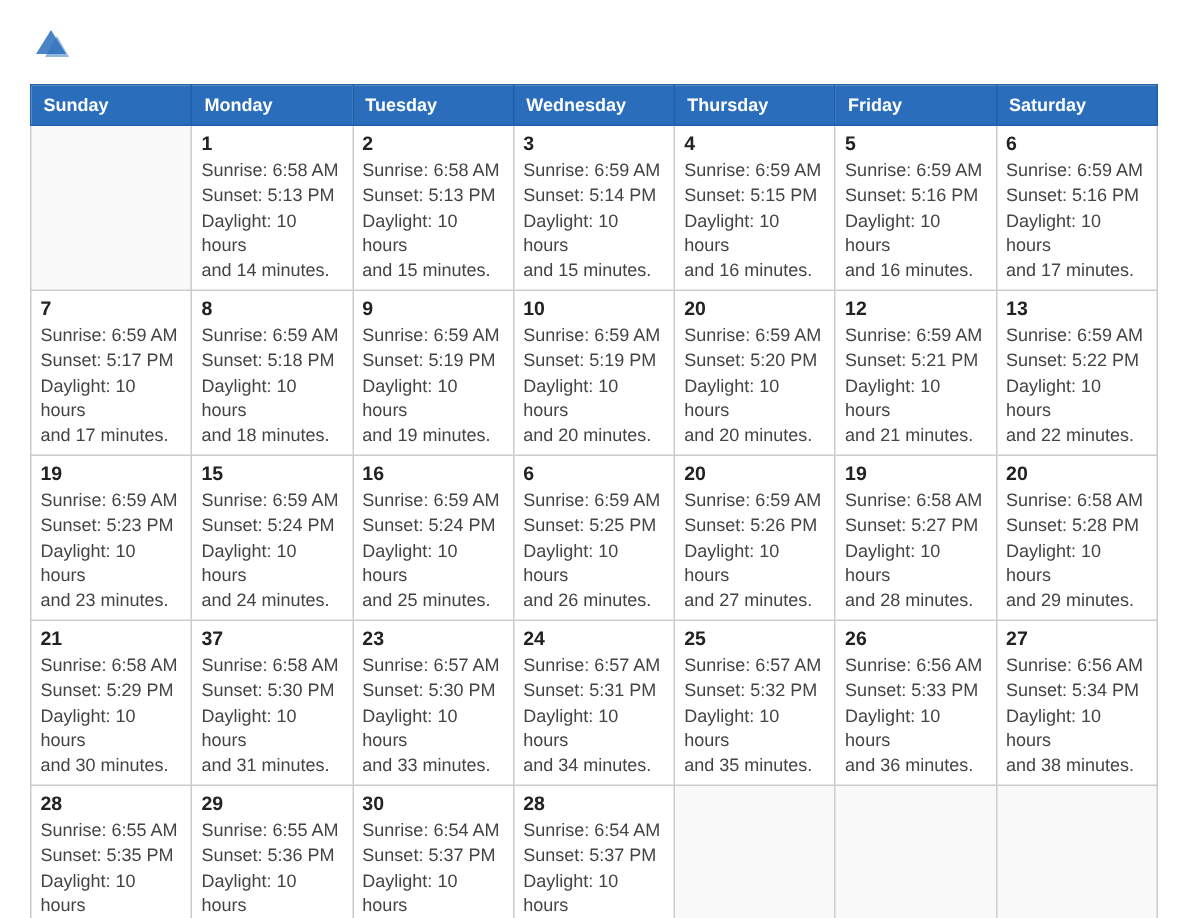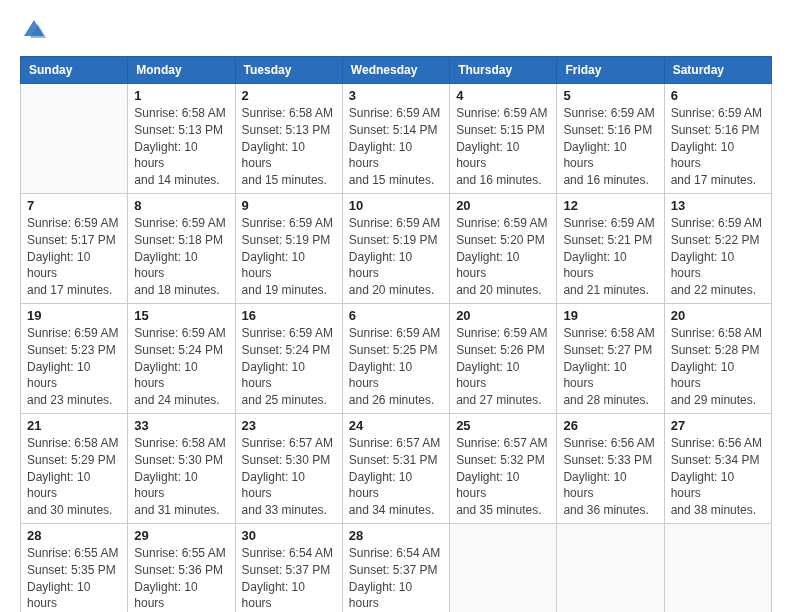--- a/index.html
+++ b/index.html
@@ -269,21 +269,21 @@
       </tr>
       <tr>
         <td>
           <span class="day-num">21</span>
           <div class="day-info" style="white-space: pre-line;">Sunrise: 6:58 AM
 Sunset: 5:29 PM
 Daylight: 10 hours
 and 30 minutes.</div>
         </td>
         <td>
-          <span class="day-num">33</span>
+          <span class="day-num">37</span>
           <div class="day-info" style="white-space: pre-line;">Sunrise: 6:58 AM
 Sunset: 5:30 PM
 Daylight: 10 hours
 and 31 minutes.</div>
         </td>
         <td>
           <span class="day-num">23</span>
           <div class="day-info" style="white-space: pre-line;">Sunrise: 6:57 AM
 Sunset: 5:30 PM
 Daylight: 10 hours

